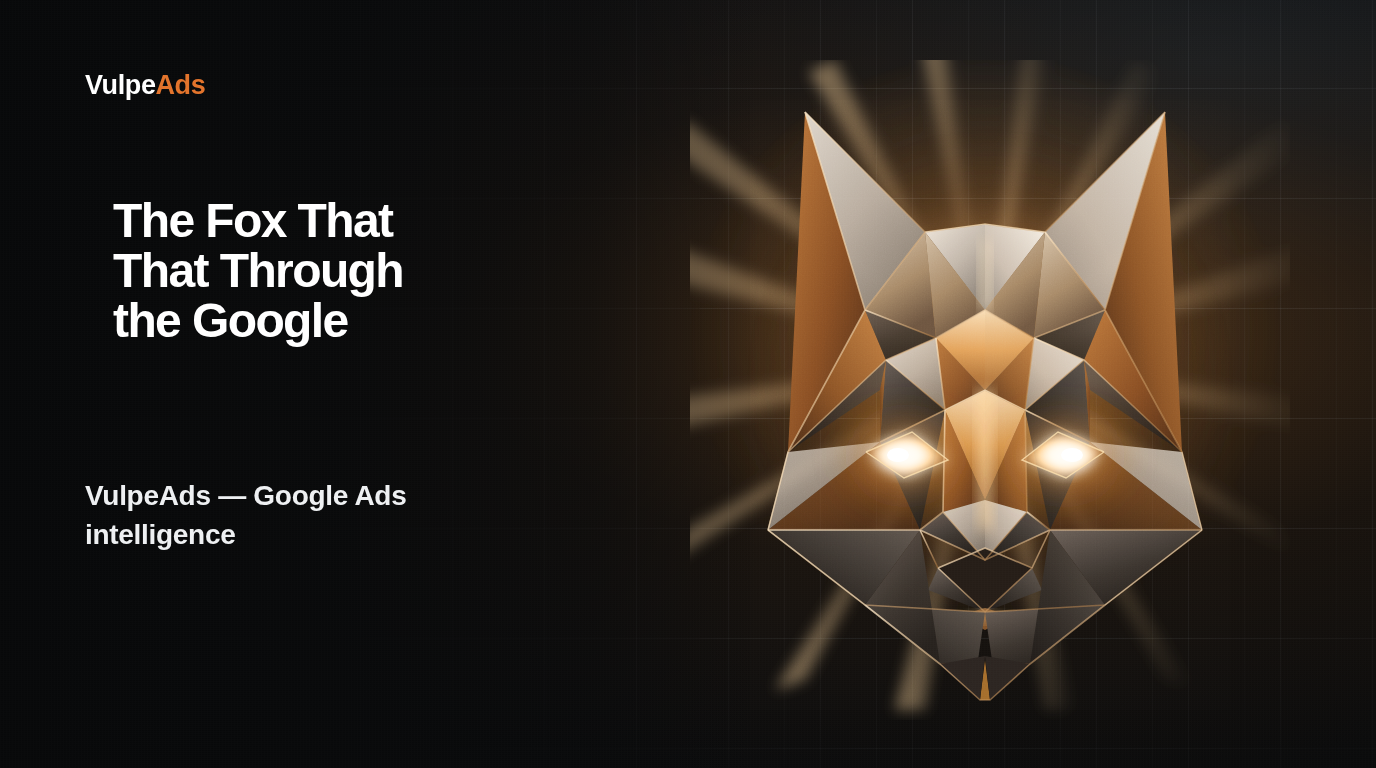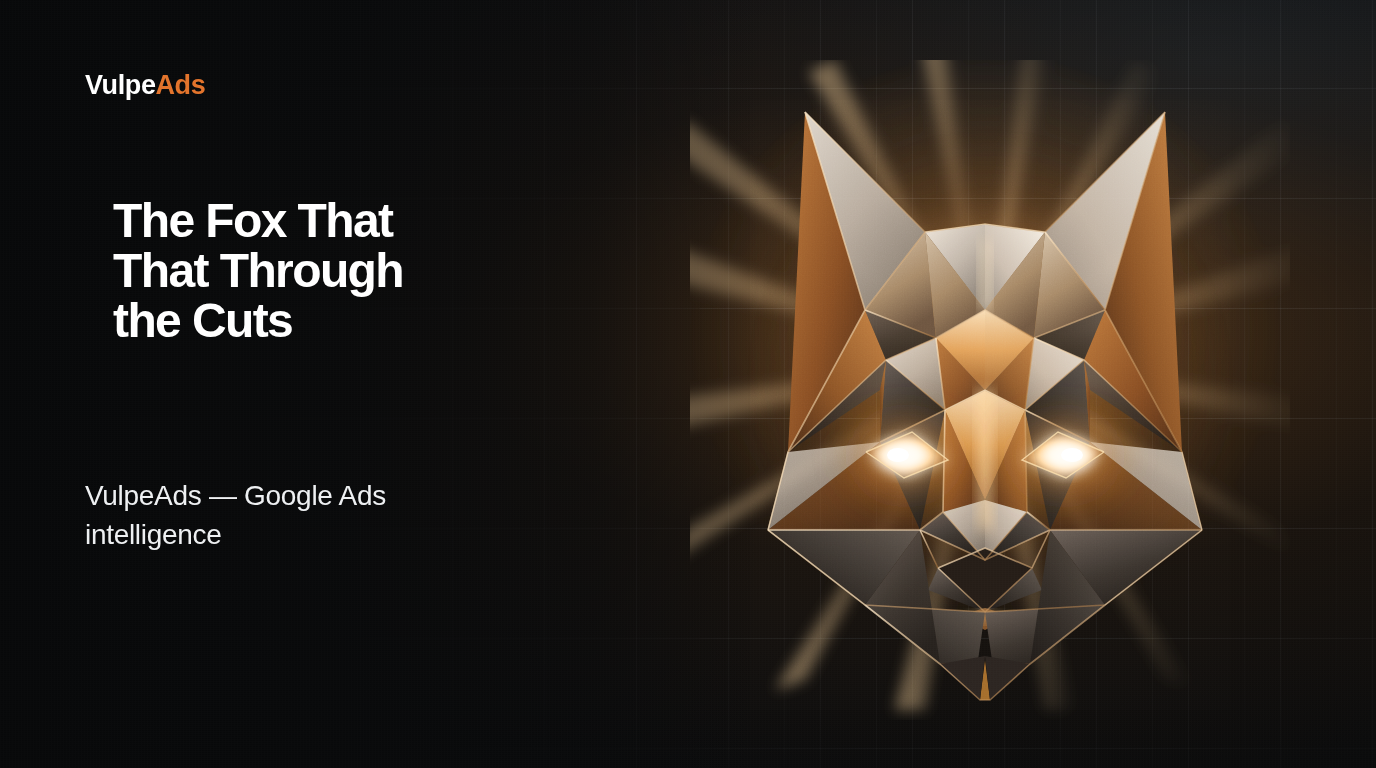--- a/index.html
+++ b/index.html
@@ -107,21 +107,21 @@
     font-size:48px; font-weight:bold;
     line-height:1.04;
     letter-spacing:-1.6px;
     margin-left:28px;
   }
 
   .subhead {
     position:absolute; left:85px; top:476px;
     width:440px;
     color:#eef0f2;
-    font-size:28px; font-weight:normal;
+    font-size:28px; font-weight:bold;
     line-height:1.40;
     letter-spacing:-0.3px;
   }
 </style>
 </head>
 <body>
 
 <div id="stage">
 
   <div class="bg-base"></div>
@@ -397,18 +397,18 @@
   <div class="left-scrim"></div>
   <div class="grain"></div>
 
   <div class="logo">
     <span class="l1">Vulpe</span><span class="l2">Ads</span>
   </div>
 
   <h1 class="headline">
     <span>The Fox That</span><br>
     <span>That Through</span><br>
-    <span>the Cuts</span>
+    <span>the Google</span>
   </h1>
 
   <p class="subhead">VulpeAds — Google Ads intelligence</p>
 
 </div>
 
 </body></html>

